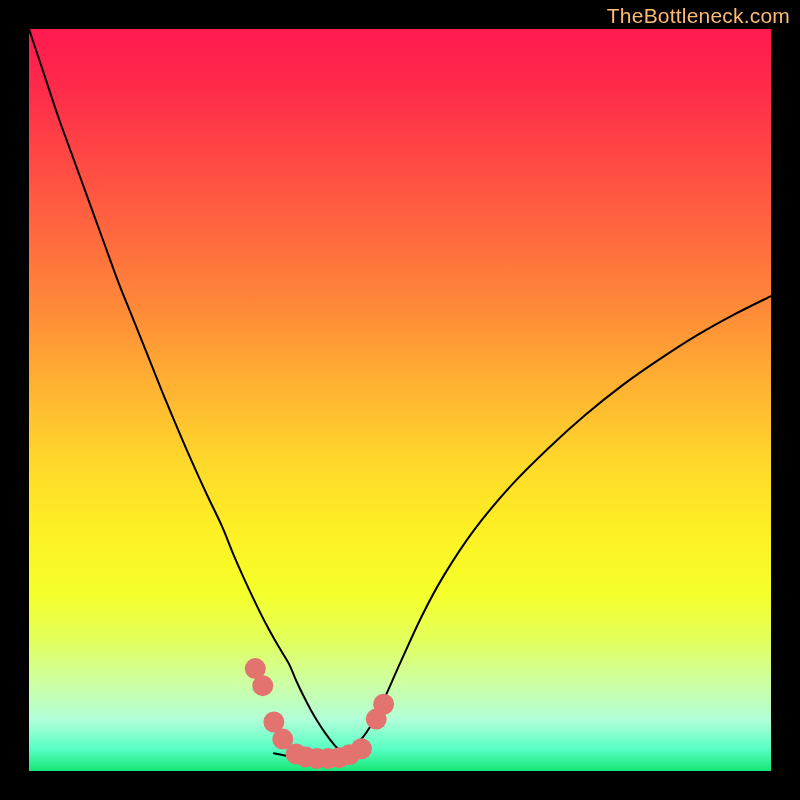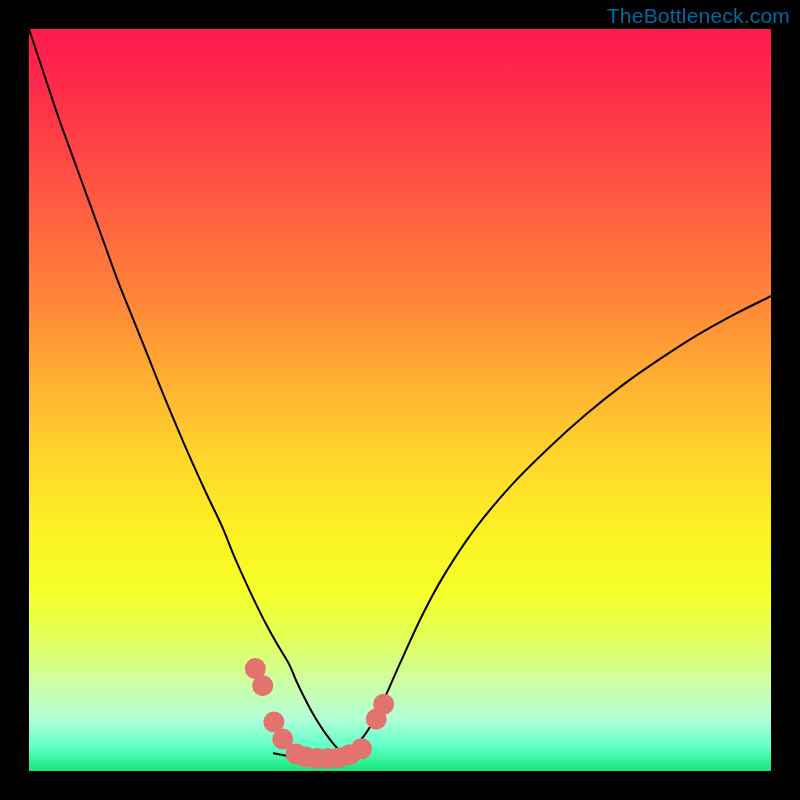--- a/index.html
+++ b/index.html
@@ -46,21 +46,21 @@
     left: 0;
     top: 0;
     width: 742px;
     height: 742px;
     overflow: visible;
   }
   .watermark {
     position: absolute;
     top: 4px;
     right: 10px;
-    color: #0369a1;
+    color: #fdba74;
     font-size: 21px;
     font-weight: 500;
     letter-spacing: 0.2px;
   }
 </style>
 </head>
 <body>
 
 <div class="frame">
   <div class="plot-area">

